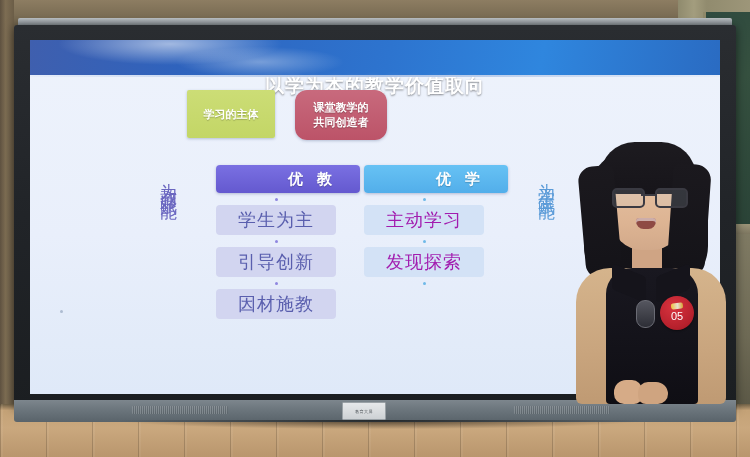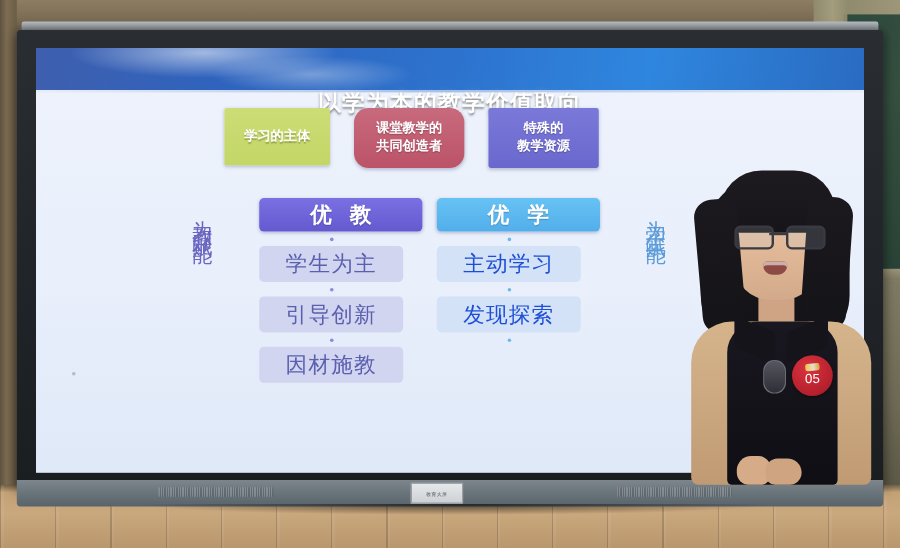--- a/index.html
+++ b/index.html
@@ -130,44 +130,45 @@
   .chip-2{left:265px;width:92px;height:50px;background:linear-gradient(180deg,#c86a7d 0%,#bc5368 100%);border-radius:12px;}
   .chip-3{left:377px;width:92px;height:50px;background:linear-gradient(180deg,#7a78d8 0%,#6a68cd 100%);}
 
   
   .cols{position:absolute;left:0;top:125px;width:690px;height:190px;}
   .col{position:absolute;top:0;width:120px;}
   .col-left{left:186px;}
   .col-right{left:334px;}
 
   .col-head{
-    width:136px;height:28px;border-radius:4px;
+    width:100px;height:28px;border-radius:4px;
     display:flex;align-items:center;justify-content:center;
-    color:#ffffff;font-size:18px;font-weight:bold;letter-spacing:5px;
+    color:#ffffff;font-size:15px;font-weight:bold;letter-spacing:5px;
     text-indent:5px;
     box-shadow:0 1px 3px rgba(50,60,120,.3);
     text-shadow:0 1px 1px rgba(0,0,0,.22);
+    padding-left:44px;
   }
   .head-jiao{background:linear-gradient(180deg,#7a70e2 0%,#6459cf 100%);}
   .head-xue{background:linear-gradient(180deg,#67c2f4 0%,#52aeea 100%);}
 
   .connector{
     width:120px;height:12px;display:flex;align-items:center;justify-content:center;
   }
   .connector i{display:block;width:3px;height:3px;border-radius:50%;}
   .conn-purple i{background:#8f87e0;}
   .conn-blue i{background:#6fb9e8;}
 
   .cell{
     width:120px;height:30px;border-radius:4px;
     display:flex;align-items:center;justify-content:center;
     font-size:18px;letter-spacing:1px;
   }
   .cell-purple{background:#d2d5f0;color:#5a5fae;}
-  .cell-blue{background:#d3e2f6;color:#1d4ed8;}
+  .cell-blue{background:#d3e2f6;color:#a21caf;}
 
   
   .vside{
     position:absolute;top:130px;
     writing-mode:vertical-rl;text-orientation:upright;
     font-size:17px;letter-spacing:5px;line-height:1;
   }
   .vside-left{left:130px;color:#6a66c0;}
   .vside-right{left:508px;color:#5b9bd8;}
 
@@ -291,24 +292,20 @@
     <div class="slide-title">以学为本的教学价值取向</div>
     <div class="header-underline"></div>
 
     <div class="concepts">
       <div class="chip chip-1">
         <span>学习的主体</span>
       </div>
       <div class="chip chip-2">
         <span>课堂教学的</span>
         <span>共同创造者</span>
-      </div>
-      <div class="chip chip-3">
-        <span>特殊的</span>
-        <span>教学资源</span>
       </div>
     </div>
 
     <div class="vside vside-left">为教师赋能</div>
     <div class="vside vside-right">为学生赋能</div>
 
     <div class="cols">
 
       <div class="col col-left">
         <div class="col-head head-jiao">优 教</div>

